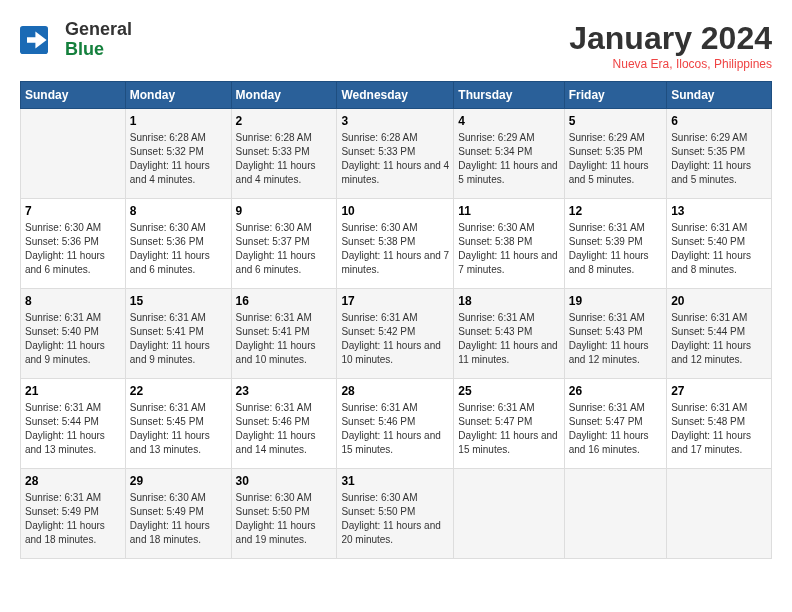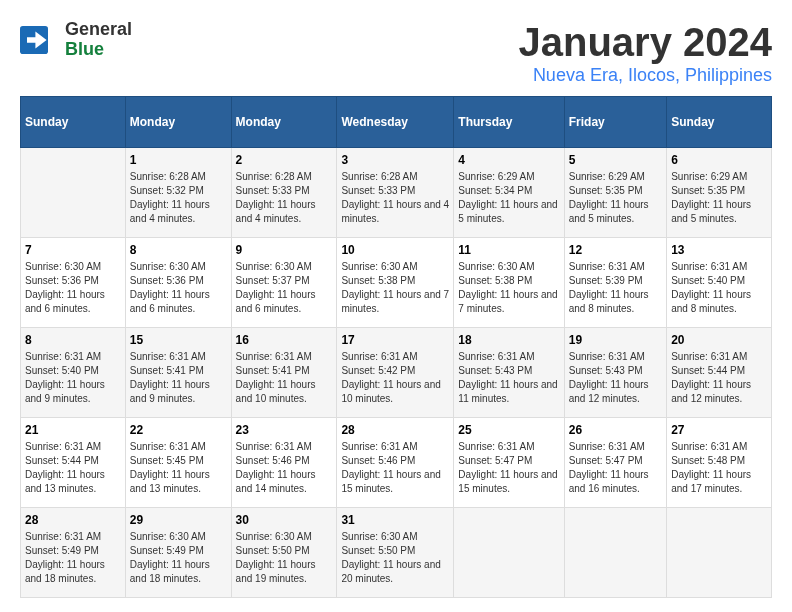--- a/index.html
+++ b/index.html
@@ -31,39 +31,39 @@
       color: #15803d;
     }
     .logo-icon {
       width: 28px;
       height: 28px;
     }
     .title-block {
       text-align: right;
     }
     .main-title {
-      font-size: 40px;
+      font-size: 32px;
       font-weight: bold;
       color: #333;
     }
     .subtitle {
-      font-size: 18px;
-      color: #3b82f6;
+      font-size: 12px;
+      color: #ef4444;
     }
     table {
       width: 100%;
       border-collapse: collapse;
       font-size: 11px;
     }
     thead tr {
       background-color: #2a6099;
       color: #fff;
     }
     thead th {
-      padding: 18px 4px;
+      padding: 6px 4px;
       text-align: left;
       font-size: 12px;
       font-weight: bold;
       border: 1px solid #1e4e80;
     }
     tbody tr {
       vertical-align: top;
     }
     tbody tr:nth-child(odd) {
       background-color: #f5f5f5;

